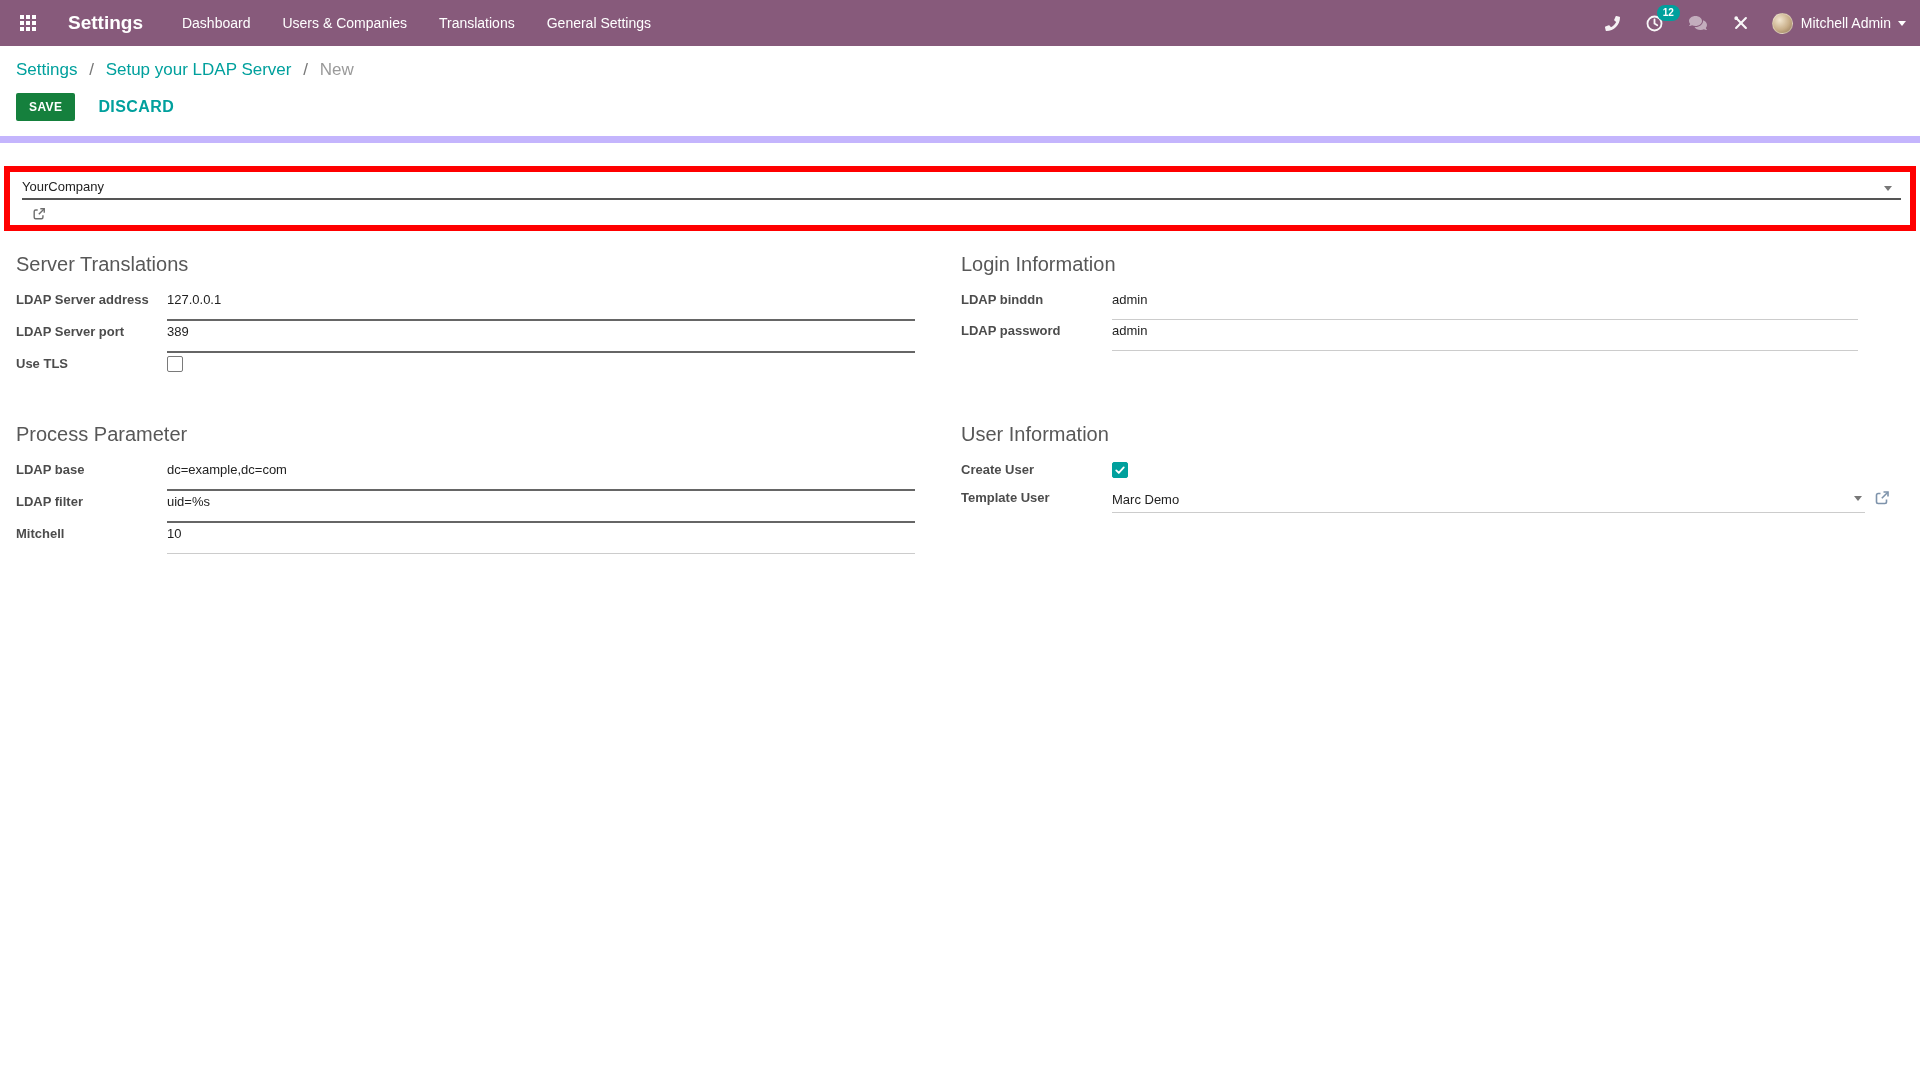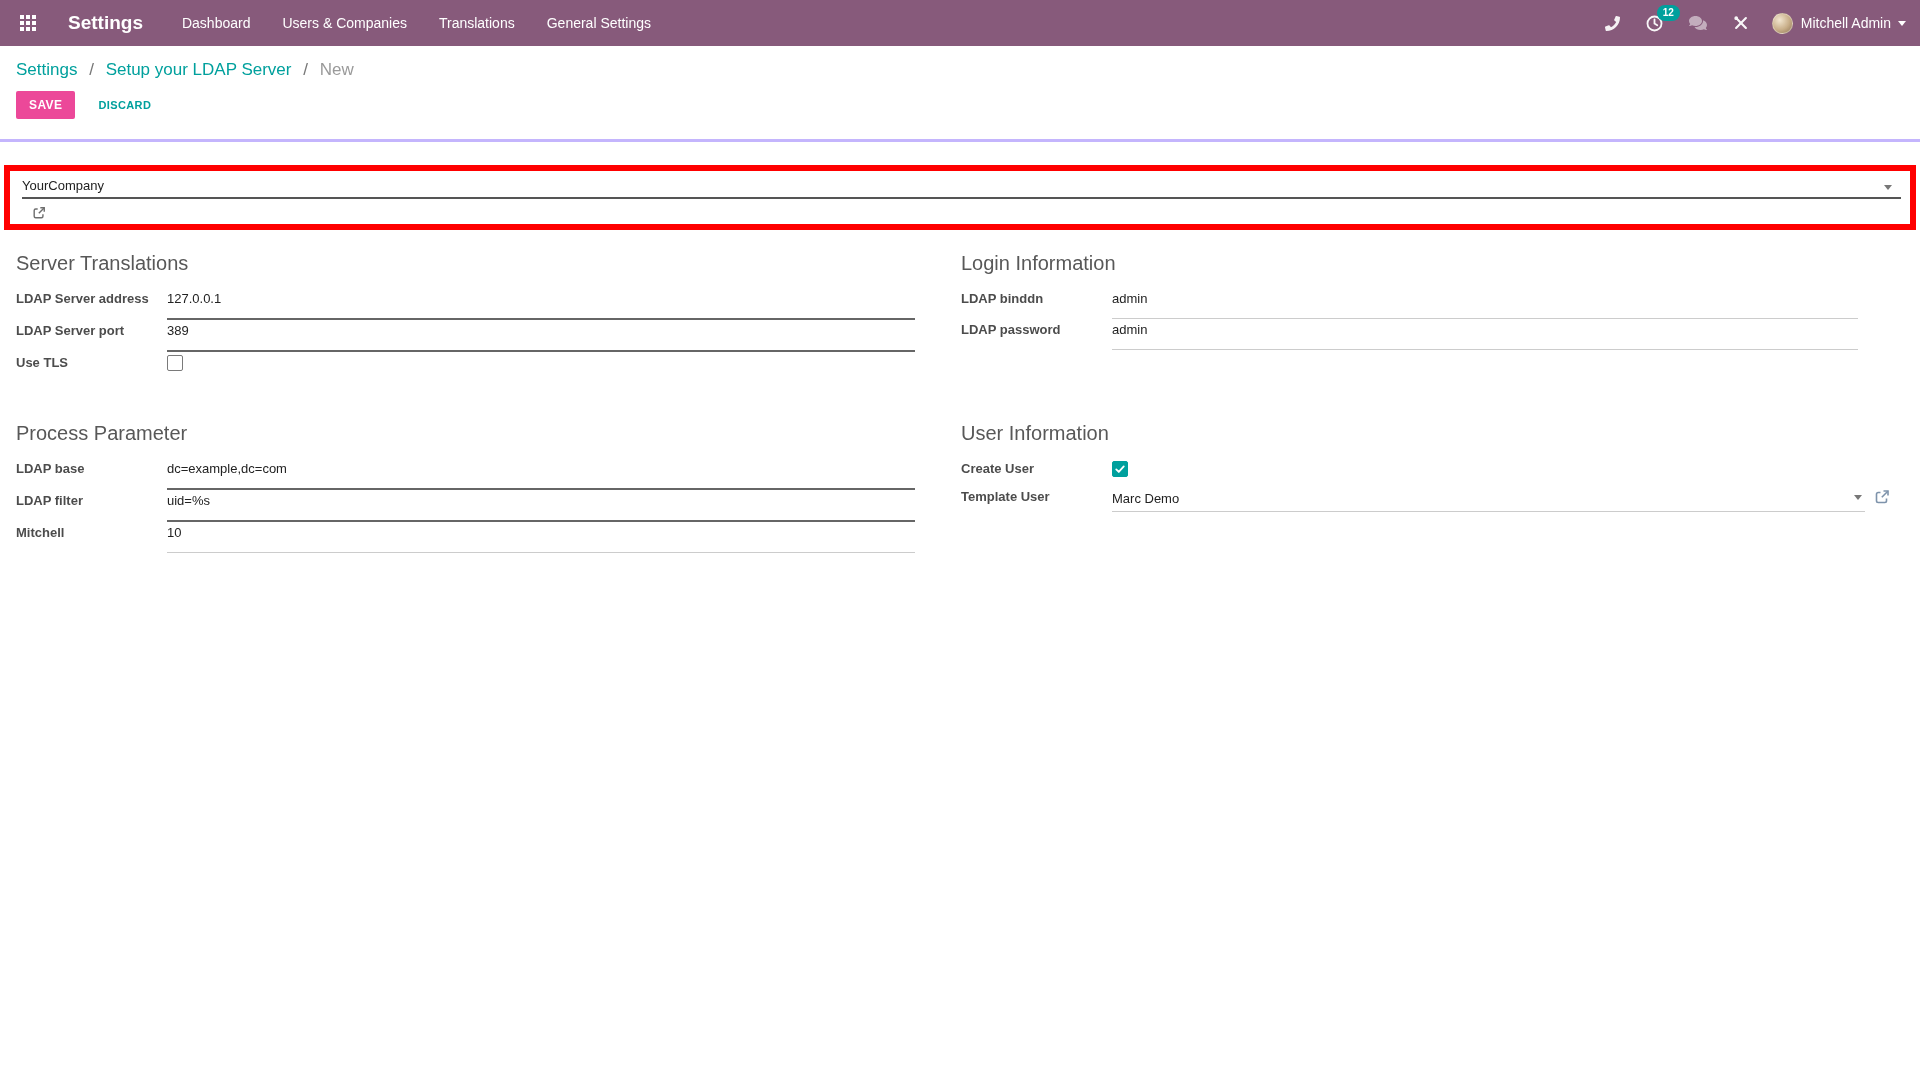--- a/index.html
+++ b/index.html
@@ -14,28 +14,28 @@
   .nav-item { font-size:14px; padding:7px 13px; cursor:pointer; white-space:nowrap; }
   .systray { margin-left:auto; display:flex; align-items:center; }
   .tray-btn { position:relative; padding:6px 13px; display:flex; align-items:center; cursor:pointer; }
   .tray-badge { position:absolute; top:-4px; left:24px; background:#00A09D; color:#fff; font-size:10px; font-weight:bold; line-height:1; padding:3px 6px; border-radius:9px; }
   .user-menu { display:flex; align-items:center; margin-left:10px; cursor:pointer; }
   .avatar { width:21px; height:21px; border-radius:50%; background:radial-gradient(circle at 35% 32%, #f2e6d0 0%, #c8ae88 55%, #8c7354 100%); border:1px solid rgba(255,255,255,.35); }
   .user-name { font-size:14px; margin:0 7px 0 8px; white-space:nowrap; }
   .caret-down { width:0; height:0; border-left:4px solid transparent; border-right:4px solid transparent; border-top:5px solid #fff; }
 
   
-  .control-panel { padding:14px 16px 20px; border-bottom:3px solid #c4b5fd; background:#fff; }
+  .control-panel { padding:14px 16px 13px; border-bottom:7px solid #c4b5fd; background:#fff; }
   .breadcrumb { font-size:17px; }
   .bc-link { color:#00A09D; cursor:pointer; text-decoration:none; }
   .bc-sep { color:#777; margin:0 7px; }
   .bc-current { color:#9a9a9a; }
   .cp-buttons { margin-top:11px; display:flex; align-items:center; }
-  .btn-save { background:#ec4899; color:#fff; border:none; font-family:inherit; font-size:12px; font-weight:bold; letter-spacing:.4px; padding:7px 13px; cursor:pointer; border-radius:2px; }
-  .btn-discard { background:none; border:none; font-family:inherit; color:#00A09D; font-size:11px; font-weight:bold; letter-spacing:.4px; margin-left:17px; padding:7px 6px; cursor:pointer; }
+  .btn-save { background:#15803d; color:#fff; border:none; font-family:inherit; font-size:12px; font-weight:bold; letter-spacing:.4px; padding:7px 13px; cursor:pointer; border-radius:2px; }
+  .btn-discard { background:none; border:none; font-family:inherit; color:#00A09D; font-size:16px; font-weight:bold; letter-spacing:.4px; margin-left:17px; padding:7px 6px; cursor:pointer; }
 
   
   .company-box { margin:23px 4px 0; border:6px solid #FF0000; padding:5px 9px 3px 12px; }
   .company-line { position:relative; border-bottom:2px solid #555; padding-bottom:3px; cursor:pointer; }
   .company-value { font-size:13px; color:#222;margin-top:28px; }
   .company-caret { position:absolute; right:9px; bottom:7px; border-top-color:#777; }
   .company-ext-row { padding:4px 0 1px 10px; }
 
   
   .form-area { display:grid; grid-template-columns:899px 929px; column-gap:46px; row-gap:42px; padding:22px 30px 0 16px; }

